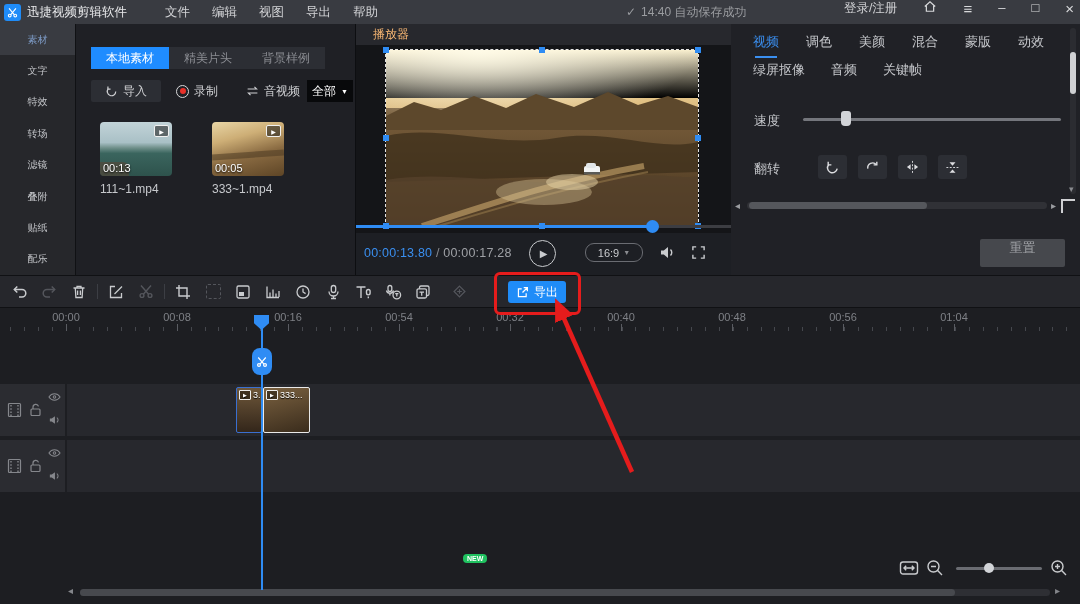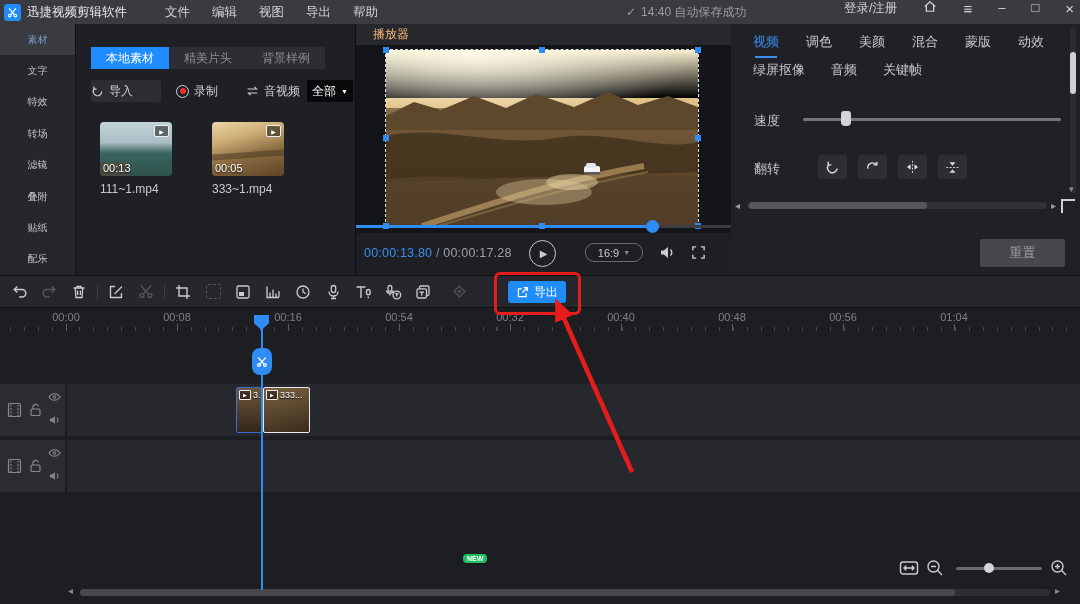--- a/index.html
+++ b/index.html
@@ -36,21 +36,21 @@
   .handle{position:absolute;width:6px;height:6px;background:#2f8cf4;}
   .ctrl{position:absolute;left:0;bottom:0;width:100%;height:42px;background:#1d1f24;}
   .timecode{position:absolute;left:8px;top:13px;font-size:12.5px;letter-spacing:.2px;}
   .ratio-pill{position:absolute;left:229px;top:10px;width:56px;height:17px;border:1px solid #6a6c72;border-radius:9px;display:flex;align-items:center;justify-content:center;gap:4px;font-size:11px;color:#c9cbce;}
   
   .props{left:731px;top:24px;width:349px;height:251px;background:#202126;}
   .ptab{font-size:13px;color:#c6c8cc;position:relative;}
   .ptab.active{color:#3a8ff0;}
   .ptab.active::after{content:"";position:absolute;left:2px;right:2px;bottom:-7px;height:2px;background:#3a8ff0;}
   .flipbtn{width:29px;height:24px;background:#2c2e34;border-radius:3px;display:flex;align-items:center;justify-content:center;color:#dcdde0;}
-  .resetbtn{position:absolute;left:249px;top:215px;width:85px;height:28px;background:#46484d;border-radius:2px;display:flex;align-items:center;justify-content:center;color:#9fa1a5;font-size:13px;}
+  .resetbtn{position:absolute;left:249px;top:215px;width:85px;height:28px;background:#46484d;border-radius:2px;display:flex;justify-content:center;color:#9fa1a5;font-size:13px;}
   
   .toolbar{left:0;top:275px;width:1080px;height:33px;background:#26272c;border-top:1px solid #101114;border-bottom:1px solid #101114;box-sizing:border-box;display:flex;align-items:center;}
   .tico{width:30px;display:flex;align-items:center;justify-content:center;color:#c9cbce;}
   .tico.dim{color:#54565c;}
   .tsep{width:1px;height:15px;background:#3c3e44;margin:0 3px;}
   .newpill{position:absolute;left:463px;top:278px;background:#1fc15f;color:#fff;font-size:7px;font-weight:bold;border-radius:4px;padding:1px 4px;}
   .exportbtn{position:absolute;left:508px;top:281px;width:58px;height:22px;background:#1f8cf8;border-radius:3px;display:flex;align-items:center;justify-content:center;gap:5px;color:#fff;font-size:12px;}
   .redbox{position:absolute;left:494px;top:272px;width:81px;height:37px;border:3.5px solid #e51c1c;border-radius:6px;z-index:40;pointer-events:none;}
   
   .ruler{left:0;top:308px;width:1080px;height:24px;background:#1d1e22;}
@@ -116,21 +116,21 @@
     <div class="side-item">叠附</div>
     <div class="side-item">贴纸</div>
     <div class="side-item">配乐</div>
   </div>
 
   <div class="abs media">
     <div class="mtab active" style="left:15px">本地素材</div>
     <div class="mtab" style="left:93px">精美片头</div>
     <div class="mtab" style="left:171px">背景样例</div>
 
-    <div class="act-btn" style="left:15px;width:70px;background:#2c2e34;border-radius:2px;">
+    <div class="act-btn" style="left:15px;width:70px;background:#2c2e34;border-radius:2px;justify-content:center">
       <svg width="13" height="13" viewBox="0 0 16 16" stroke="#cfd0d3" stroke-width="1.5" fill="none">
           <path d="M13.2 8A5.2 5.2 0 113.9 4.8"></path>
           <path d="M3.6 1.8v3.2h3.2"></path>
         </svg>
       <span>导入</span>
     </div>
     <div class="act-btn" style="left:100px">
       <span style="width:13px;height:13px;border:1.5px solid #d8d9db;border-radius:50%;display:flex;align-items:center;justify-content:center;box-sizing:border-box;">
           <span style="width:6px;height:6px;border-radius:50%;background:#e8312a;"></span>
         </span>

